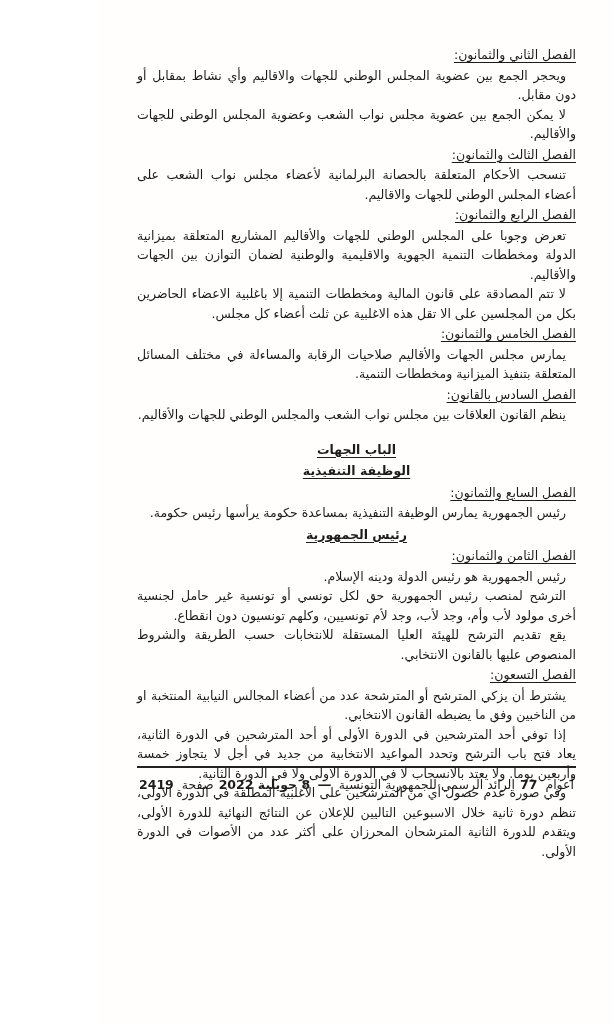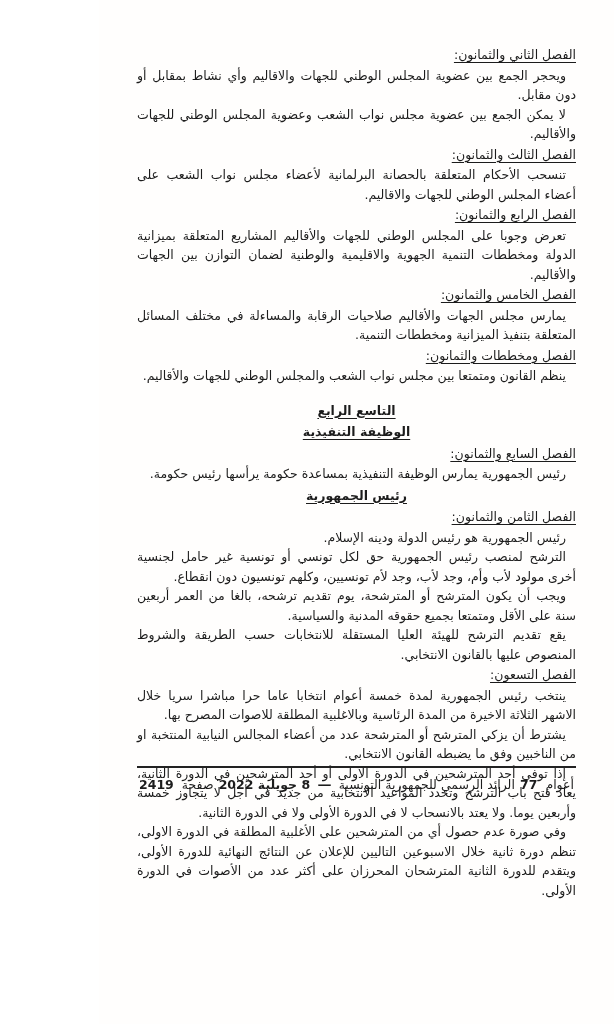--- a/index.html
+++ b/index.html
@@ -73,40 +73,39 @@
 <div class="page">
 
   <main class="content">
     <h3 class="h">الفصل الثاني والثمانون:</h3>
     <p class="p">ويحجر الجمع بين عضوية المجلس الوطني للجهات والاقاليم وأي نشاط بمقابل أو دون مقابل.</p>
     <p class="p">لا يمكن الجمع بين عضوية مجلس نواب الشعب وعضوية المجلس الوطني للجهات والأقاليم.</p>
     <h3 class="h">الفصل الثالث والثمانون:</h3>
     <p class="p">تنسحب الأحكام المتعلقة بالحصانة البرلمانية لأعضاء مجلس نواب الشعب على أعضاء المجلس الوطني للجهات والاقاليم.</p>
     <h3 class="h">الفصل الرابع والثمانون:</h3>
     <p class="p">تعرض وجوبا على المجلس الوطني للجهات والأقاليم المشاريع المتعلقة بميزانية الدولة ومخططات التنمية الجهوية والاقليمية والوطنية لضمان التوازن بين الجهات والأقاليم.</p>
+    <p class="p">لا تتم المصادقة على قانون المالية ومخططات التنمية إلا باغلبية الاعضاء الحاضرين بكل من المجلسين على الا تقل هذه الاغلبية عن ثلث أعضاء كل مجلس.</p>
     <h3 class="h">الفصل الخامس والثمانون:</h3>
     <p class="p">يمارس مجلس الجهات والأقاليم صلاحيات الرقابة والمساءلة في مختلف المسائل المتعلقة بتنفيذ الميزانية ومخططات التنمية.</p>
-    <h3 class="h">الفصل ومخططات والثمانون:</h3>
-    <p class="p">ينظم القانون ومتمتعا بين مجلس نواب الشعب والمجلس الوطني للجهات والأقاليم.</p>
+    <h3 class="h">الفصل السادس بالقانون:</h3>
+    <p class="p">ينظم القانون العلاقات بين مجلس نواب الشعب والمجلس الوطني للجهات والأقاليم.</p>
 
-    <h2 class="c gap">التاسع الرابع</h2>
+    <h2 class="c gap">الباب الجهات</h2>
     <h2 class="c">الوظيفة التنفيذية</h2>
 
     <h3 class="h">الفصل السابع والثمانون:</h3>
     <p class="p">رئيس الجمهورية يمارس الوظيفة التنفيذية بمساعدة حكومة يرأسها رئيس حكومة.</p>
 
     <h2 class="c">رئيس الجمهورية</h2>
 
     <h3 class="h">الفصل الثامن والثمانون:</h3>
     <p class="p">رئيس الجمهورية هو رئيس الدولة ودينه الإسلام.</p>
     <p class="p">الترشح لمنصب رئيس الجمهورية حق لكل تونسي أو تونسية غير حامل لجنسية أخرى مولود لأب وأم، وجد لأب، وجد لأم تونسيين، وكلهم تونسيون دون انقطاع.</p>
-    <p class="p">ويجب أن يكون المترشح أو المترشحة، يوم تقديم ترشحه، بالغا من العمر أربعين سنة على الأقل ومتمتعا بجميع حقوقه المدنية والسياسية.</p>
     <p class="p">يقع تقديم الترشح للهيئة العليا المستقلة للانتخابات حسب الطريقة والشروط المنصوص عليها بالقانون الانتخابي.</p>
     <h3 class="h">الفصل التسعون:</h3>
-    <p class="p">ينتخب رئيس الجمهورية لمدة خمسة أعوام انتخابا عاما حرا مباشرا سريا خلال الاشهر الثلاثة الاخيرة من المدة الرئاسية وبالاغلبية المطلقة للاصوات المصرح بها.</p>
     <p class="p">يشترط أن يزكي المترشح أو المترشحة عدد من أعضاء المجالس النيابية المنتخبة او من الناخبين وفق ما يضبطه القانون الانتخابي.</p>
     <p class="p">إذا توفي أحد المترشحين في الدورة الأولى أو أحد المترشحين في الدورة الثانية، يعاد فتح باب الترشح وتحدد المواعيد الانتخابية من جديد في أجل لا يتجاوز خمسة وأربعين يوما. ولا يعتد بالانسحاب لا في الدورة الأولى ولا في الدورة الثانية.</p>
     <p class="p">وفي صورة عدم حصول أي من المترشحين على الأغلبية المطلقة في الدورة الاولى، تنظم دورة ثانية خلال الاسبوعين التاليين للإعلان عن النتائج النهائية للدورة الأولى، ويتقدم للدورة الثانية المترشحان المحرزان على أكثر عدد من الأصوات في الدورة الأولى.</p>
   </main>
 
   <footer class="footer">
     <div class="rule"></div>
     <div class="footer-row">
       <div class="f-issue">
         <span>أعوام</span>

